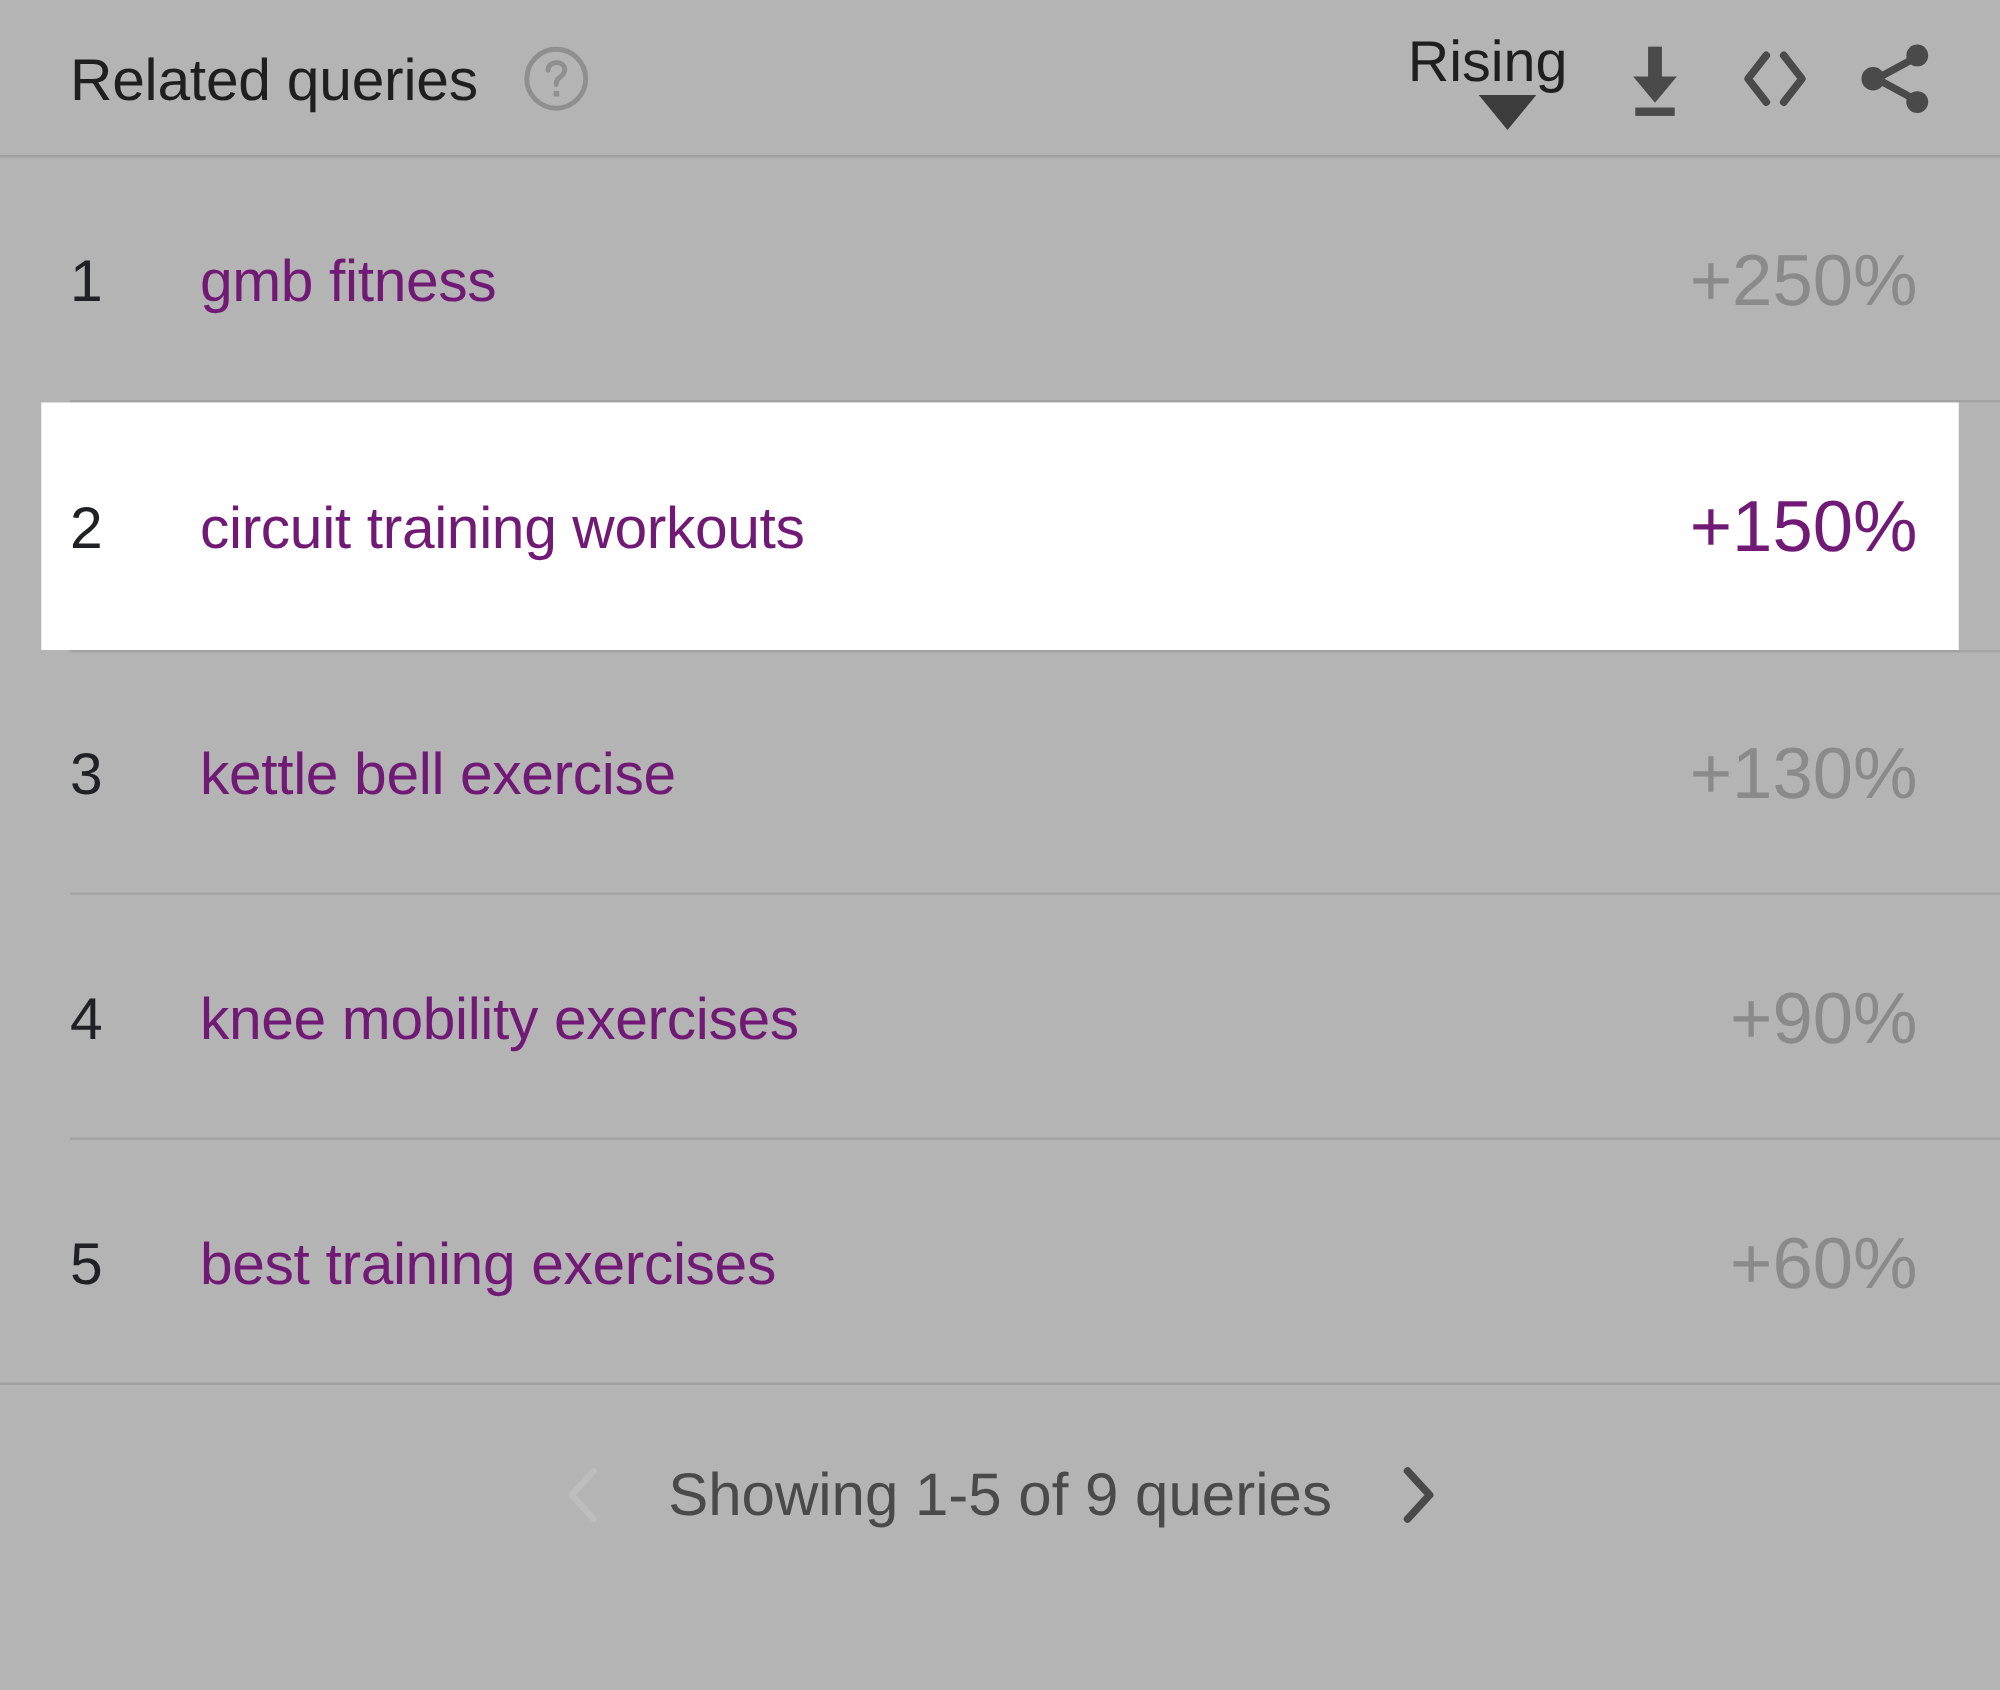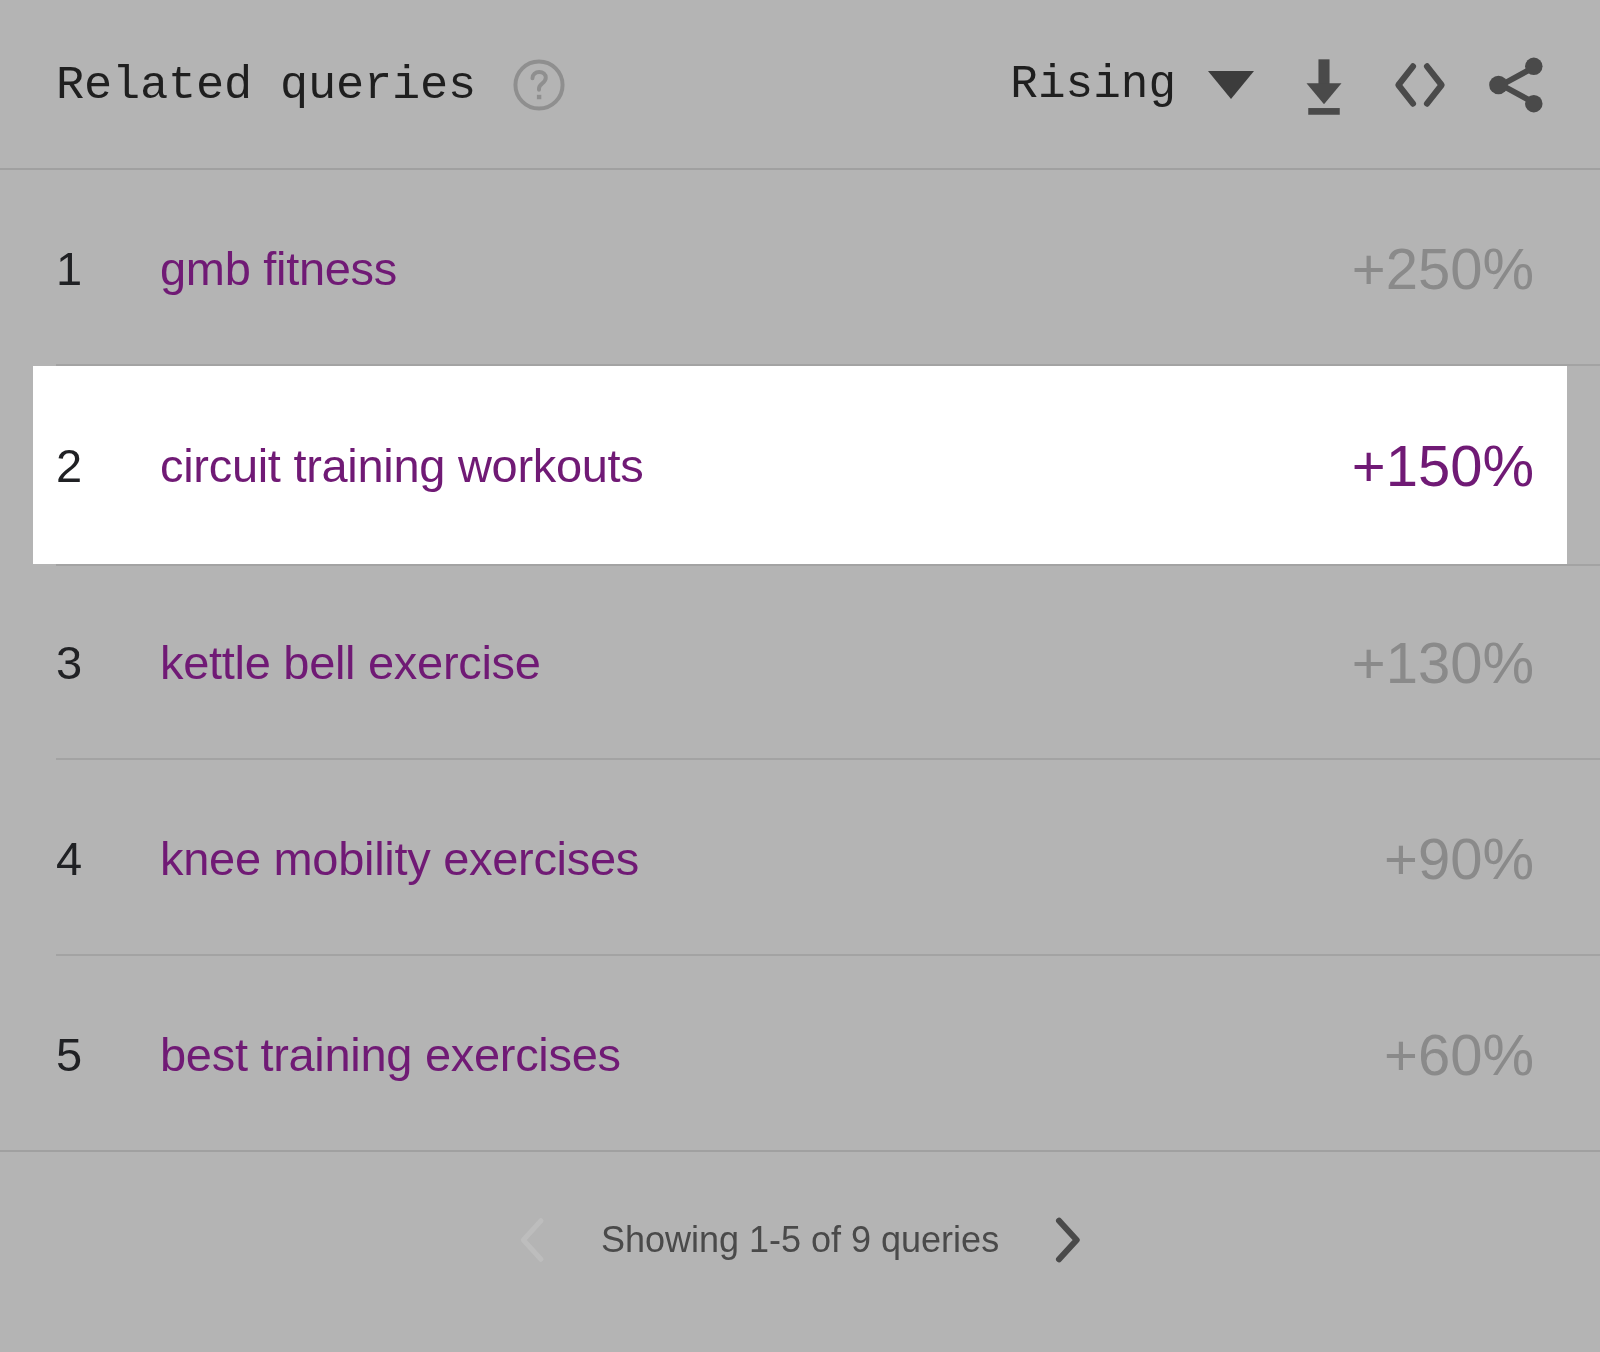--- a/index.html
+++ b/index.html
@@ -17,26 +17,25 @@
   .widget {
     position: relative;
     width: 1600px;
     height: 1352px;
     background: #b4b4b4;
   }
 
   
   .widget-header {
     position: relative;
-    height: 170px;
+    height: 126px;
     display: flex;
     align-items: center;
     padding: 0 36px 0 56px;
     box-sizing: border-box;
-    font-family: Liberation Mono, monospace;
   }
   .header-title {
     font-size: 47px;
     color: #1f1f1f;
     letter-spacing: -0.2px;
     white-space: nowrap;
   }
   .help-icon {
     margin-left: 34px;
     width: 58px;
@@ -52,20 +51,21 @@
   .header-right {
     display: flex;
     align-items: center;
     gap: 0;
   }
   .sort-select {
     display: flex;
     align-items: center;
     cursor: pointer;
     margin-right: 22px;
+    flex-direction: column;
   }
   .sort-label {
     font-size: 46px;
     color: #1f1f1f;
     white-space: nowrap;
   }
   .caret-down {
     margin-left: 32px;
     width: 0;
     height: 0;
@@ -161,21 +161,21 @@
     height: 90px;
     display: flex;
     align-items: center;
     justify-content: center;
     cursor: pointer;
   }
   .page-arrow.disabled {
     cursor: default;
   }
   .page-status {
-    font-size: 36px;
+    font-size: 48px;
     color: #4a4a4a;
     white-space: nowrap;
     padding: 0 22px;
   }
 </style>
 </head>
 <body>
 
 <div class="widget">
 

